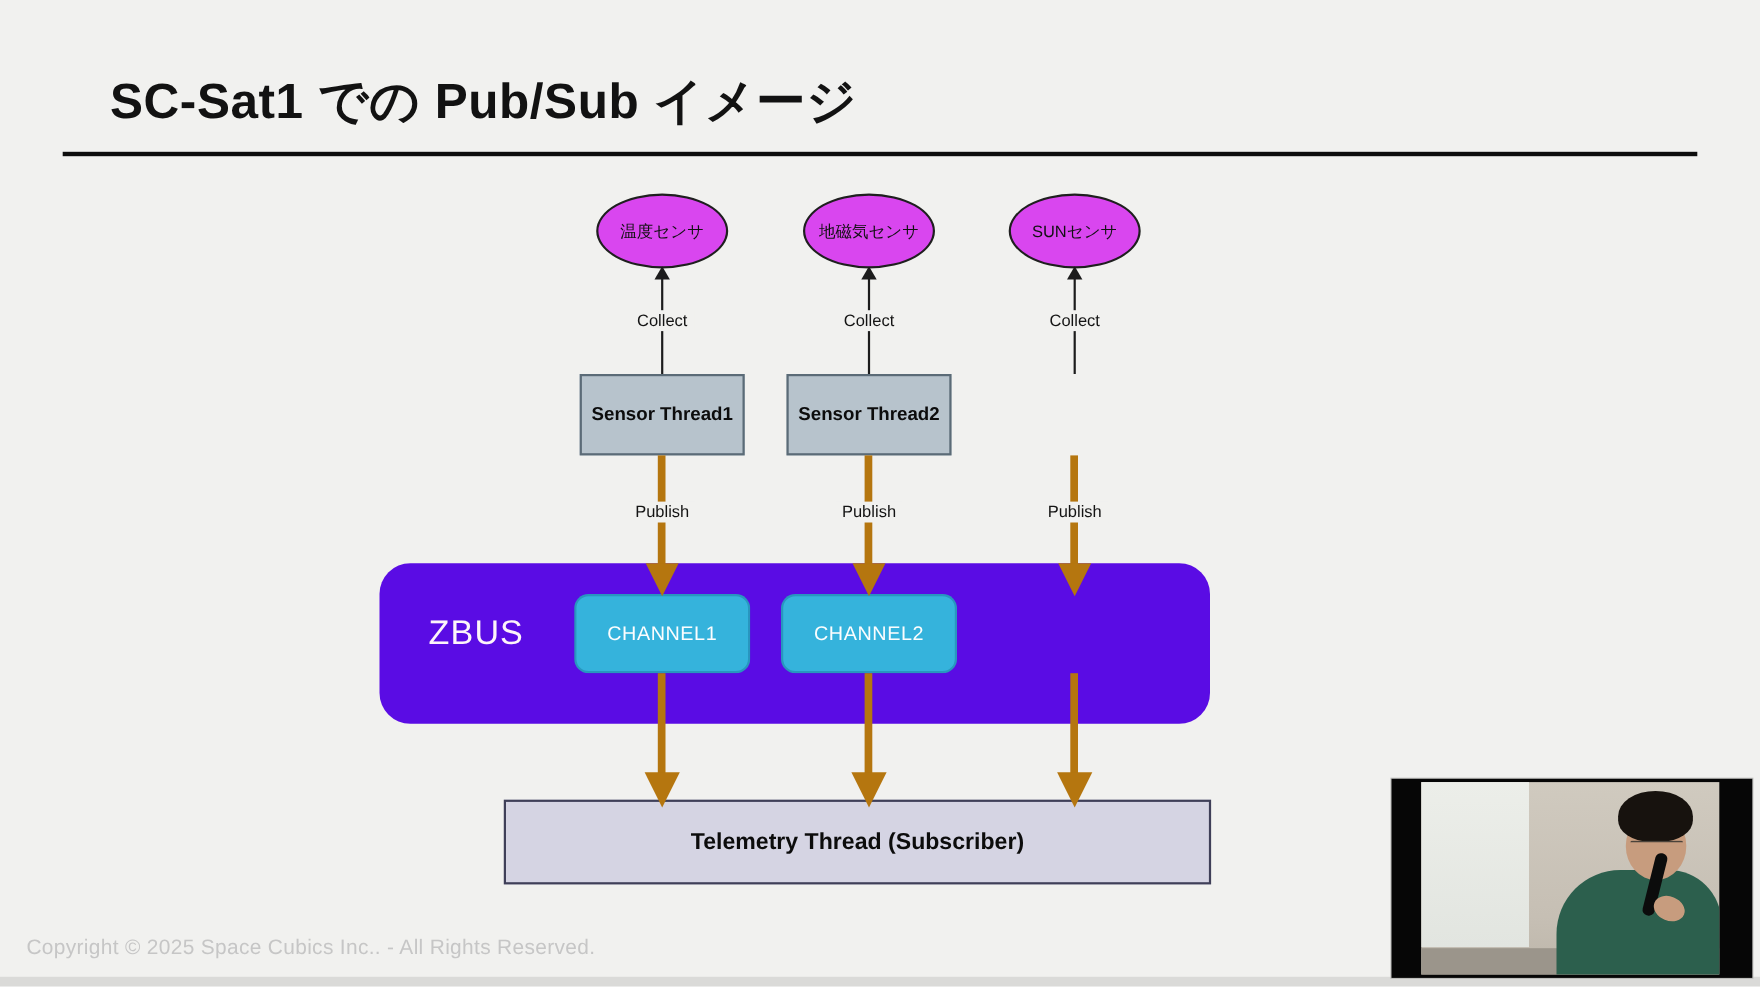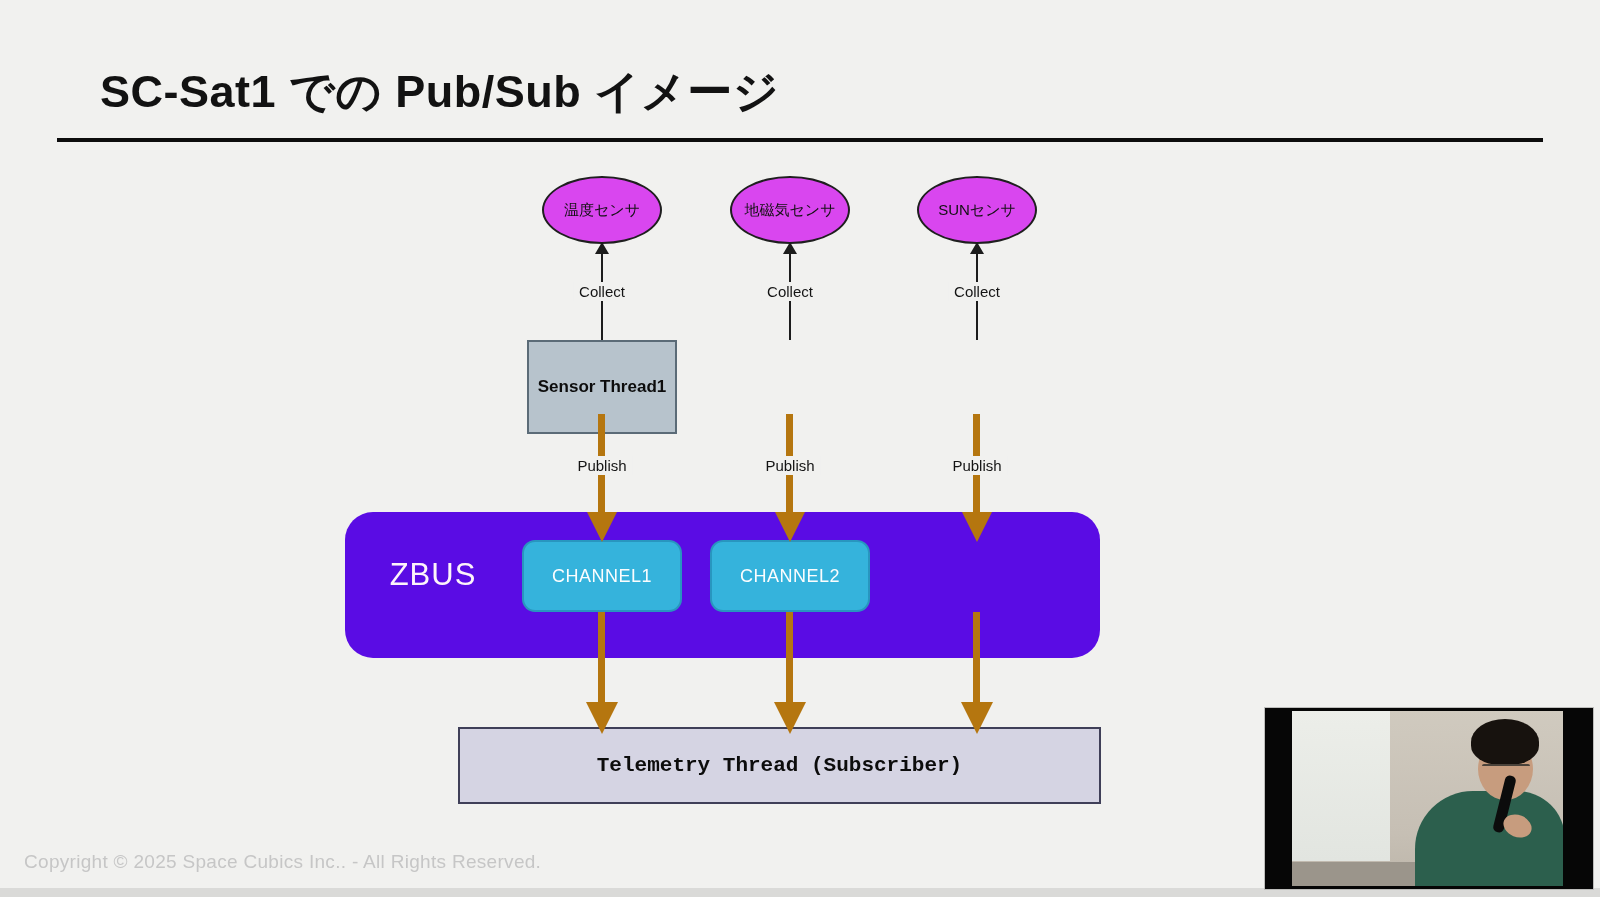--- a/index.html
+++ b/index.html
@@ -22,21 +22,21 @@
   .ellipse{position:absolute;top:176px;width:120px;height:68px;border:2px solid #1f1f1f;border-radius:50%;
            background:#d946ef;display:flex;align-items:center;justify-content:center;z-index:2;}
   .ellipse span{font-size:15px;color:#111;white-space:nowrap;}
 
   
   .collect-line{position:absolute;top:252px;width:2px;height:88px;background:#1c1c1c;z-index:4;}
   .collect-head{position:absolute;top:242px;width:0;height:0;border-left:7px solid transparent;
                 border-right:7px solid transparent;border-bottom:12px solid #1c1c1c;z-index:4;}
 
   
-  .thread-box{position:absolute;top:340px;width:150px;height:94px;background:var(--thread-gray);
+  .thread-box{position:absolute;top:340px;width:150px;height:74px;background:var(--thread-gray);
               border:2px solid #5b6b77;display:flex;align-items:center;justify-content:center;z-index:2;}
   .thread-box span{font-size:17px;font-weight:700;color:#0c0c0c;white-space:nowrap;}
 
   
   .pub-line{position:absolute;top:414px;width:7px;height:100px;background:var(--arrow-orange);z-index:5;}
   .pub-head{position:absolute;top:512px;width:0;height:0;border-left:15px solid transparent;
             border-right:15px solid transparent;border-top:30px solid var(--arrow-orange);z-index:5;}
 
   
   .zbus{position:absolute;left:345px;top:512px;width:755px;height:146px;background:var(--bus-purple);
@@ -49,21 +49,21 @@
   .channel span{font-size:18px;color:#fbfdfe;letter-spacing:.5px;white-space:nowrap;}
 
   
   .out-line{position:absolute;top:612px;width:7px;height:92px;background:var(--arrow-orange);z-index:5;}
   .out-head{position:absolute;top:702px;width:0;height:0;border-left:16px solid transparent;
             border-right:16px solid transparent;border-top:32px solid var(--arrow-orange);z-index:5;}
 
   
   .subscriber{position:absolute;left:458px;top:727px;width:643px;height:77px;background:var(--subscriber-lavender);
               border:2px solid #3f3f58;display:flex;align-items:center;justify-content:center;z-index:2;}
-  .subscriber span{font-size:21px;font-weight:700;color:#0c0c0c;white-space:nowrap;font-family:Liberation Mono, monospace;}
+  .subscriber span{font-size:21px;font-weight:700;color:#0c0c0c;white-space:nowrap;}
 
   
   .flow-label{position:absolute;transform:translateX(-50%);font-size:15px;color:#141414;
               background:var(--slide-bg);padding:1px 6px;white-space:nowrap;z-index:6;}
 
   .copyright{position:absolute;left:24px;top:851px;font-size:19px;color:#c6c6c6;letter-spacing:.3px;z-index:3;}
   .bottom-strip{position:absolute;left:0;top:888px;width:1600px;height:9px;background:#dadad8;z-index:3;}
 
   
   .pip{position:absolute;left:1265px;top:708px;width:328px;height:181px;background:#060606;z-index:10;
@@ -115,20 +115,23 @@
   </div>
   <div class="out-line" style="left:598px"></div>
   <div class="out-head" style="left:586px"></div>
 
   <div class="ellipse" style="left:730px">
     <span>地磁気センサ</span>
   </div>
   <div class="collect-head" style="left:783px"></div>
   <div class="collect-line" style="left:789px"></div>
   <span class="flow-label" style="left:790px;top:282px">Collect</span>
+  <div class="thread-box" style="left:715px">
+    <span>Sensor Thread2</span>
+  </div>
   <div class="pub-line" style="left:786px"></div>
   <div class="pub-head" style="left:775px"></div>
   <span class="flow-label" style="left:790px;top:456px">Publish</span>
   <div class="channel" style="left:710px">
     <span>CHANNEL2</span>
   </div>
   <div class="out-line" style="left:786px"></div>
   <div class="out-head" style="left:774px"></div>
 
   <div class="ellipse" style="left:917px">

